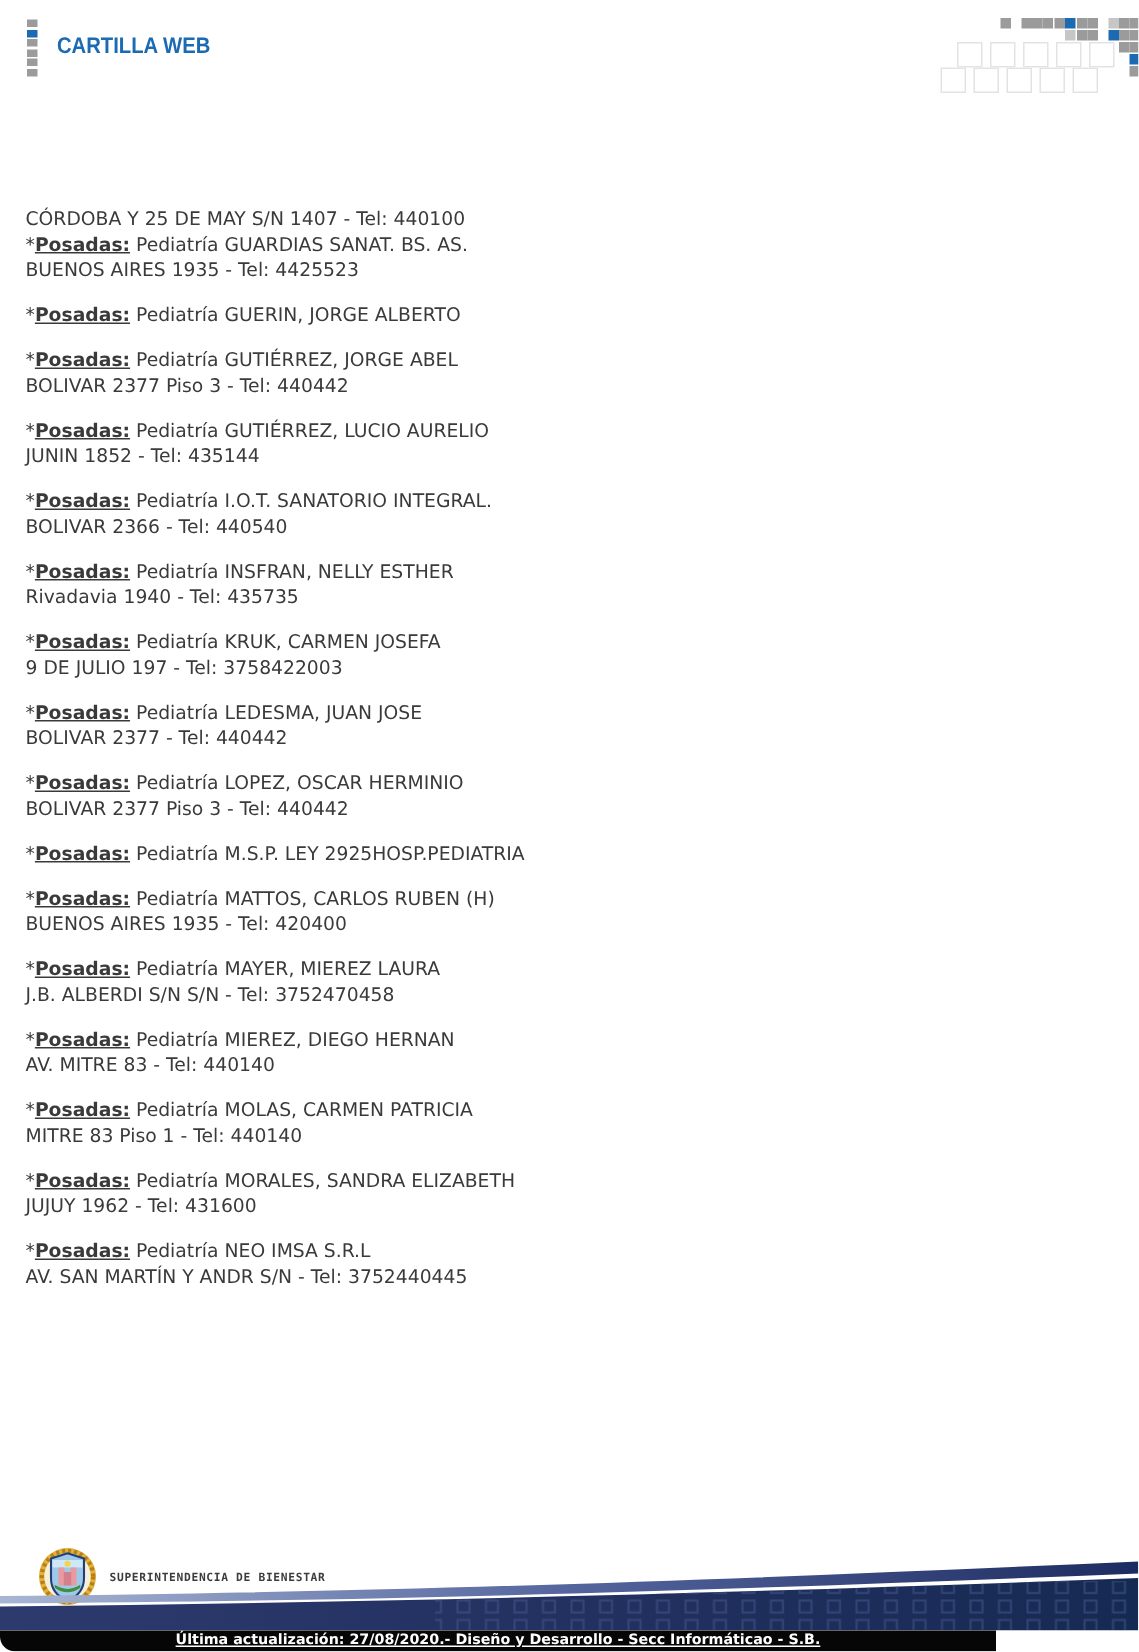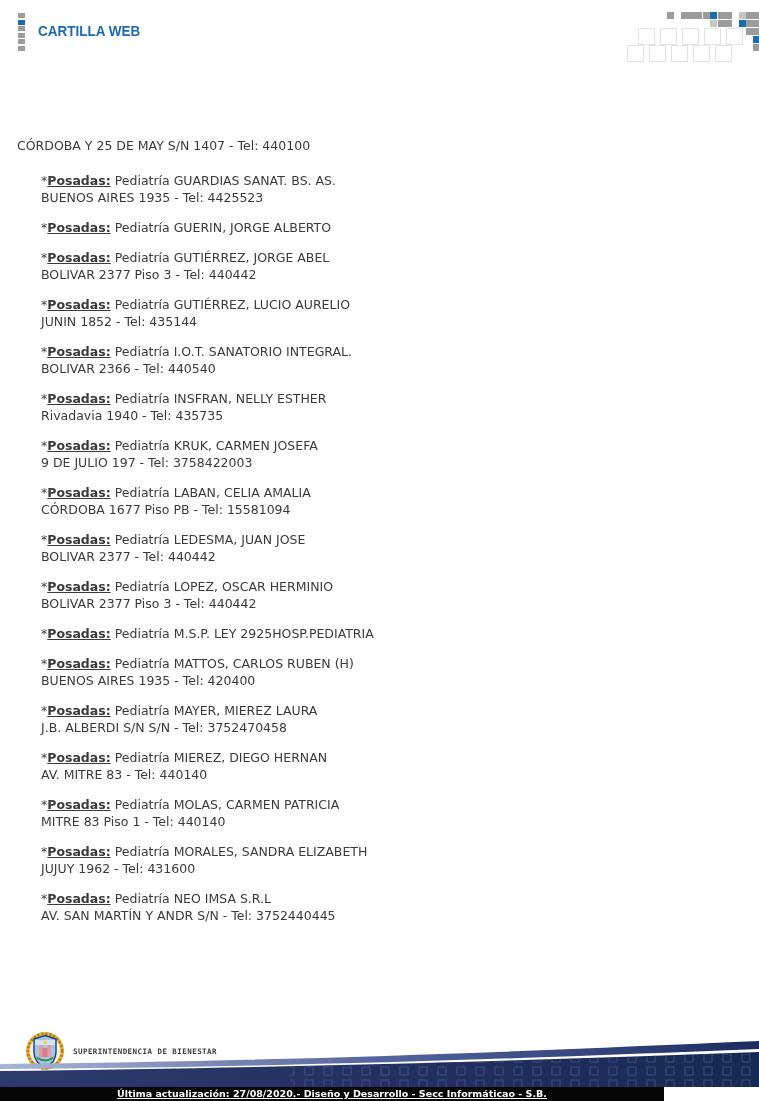--- a/index.html
+++ b/index.html
@@ -1,38 +1,38 @@
 <!DOCTYPE html>
 <html><head>
 <meta charset="utf-8">
 <style>
   html,body{margin:0;padding:0;background:#fff;}
   .page{position:relative;width:759px;height:1101px;background:#ffffff;overflow:hidden;
-        font-family:"DejaVu Sans",sans-serif;color:#3a3a3a;}
+        font-family:"DejaVu Sans",sans-serif;color:#3a3a3a;border-radius:10px;}
 
   
   .header{position:absolute;left:0;top:0;width:759px;height:62px;background:#fff;}
   .brand-mark{position:absolute;left:18px;top:13px;}
   .brand-mark i{display:block;width:7px;height:5px;margin-bottom:1.5px;background:#9b9b9b;}
   .brand-mark i.blue{background:#1c6ab2;}
   .brand-title{position:absolute;left:38px;top:22px;font-family:"Liberation Sans",sans-serif;
                font-weight:bold;font-size:15px;color:#1c6ab2;transform:scaleX(.9);
                transform-origin:left center;white-space:nowrap;}
   .mosaic{position:absolute;left:0;top:0;width:759px;height:62px;pointer-events:none;}
   .mosaic i{position:absolute;width:7px;height:7px;}
   .mosaic i.g{background:#9b9b9b;}
   .mosaic i.b{background:#1c6ab2;}
   .mosaic i.l{background:#c6c6c6;}
   .mosaic i.o{width:15px;height:15px;background:#fff;border:1px solid #e3e3e3;}
 
   
   .content{position:absolute;left:17px;top:137px;width:710px;font-size:12.5px;}
   .line{line-height:17px;white-space:nowrap;}
-  .intro{margin-bottom:18px;}
-  .entry{margin-bottom:13px;margin-left:24px;}
+  .intro{}
+  .entry{margin-bottom:13px;}
   .city{font-weight:bold;text-decoration:underline;}
 
   
   .org-name{position:absolute;left:73px;top:1047px;font-family:"DejaVu Sans Mono",monospace;
             font-weight:bold;font-size:7.5px;letter-spacing:.45px;color:#3c3c3c;white-space:nowrap;}
   .crest{position:absolute;left:25px;top:1031px;width:40px;height:40px;}
   .swoosh{position:absolute;left:0;top:1040px;width:759px;height:47px;display:block;}
   .bottom-bar{position:absolute;left:0;bottom:0;width:664px;height:14px;background:#060606;
               display:flex;align-items:center;justify-content:center;}
   .bottom-bar span{color:#ffffff;font-size:9.5px;font-weight:bold;text-decoration:underline;
@@ -142,27 +142,20 @@
       </div>
 
       <div class="entry">
         <div class="line">
           <span class="ast">*</span><span class="city">Posadas:</span>
           <span class="detail">Pediatría KRUK, CARMEN JOSEFA</span>
         </div>
         <div class="line">9 DE JULIO 197 - Tel: 3758422003</div>
       </div>
 
-      <div class="entry">
-        <div class="line">
-          <span class="ast">*</span><span class="city">Posadas:</span>
-          <span class="detail">Pediatría LABAN, CELIA AMALIA</span>
-        </div>
-        <div class="line">CÓRDOBA 1677 Piso PB - Tel: 15581094</div>
-      </div>
 
       <div class="entry">
         <div class="line">
           <span class="ast">*</span><span class="city">Posadas:</span>
           <span class="detail">Pediatría LEDESMA, JUAN JOSE</span>
         </div>
         <div class="line">BOLIVAR 2377 - Tel: 440442</div>
       </div>
 
       <div class="entry">

